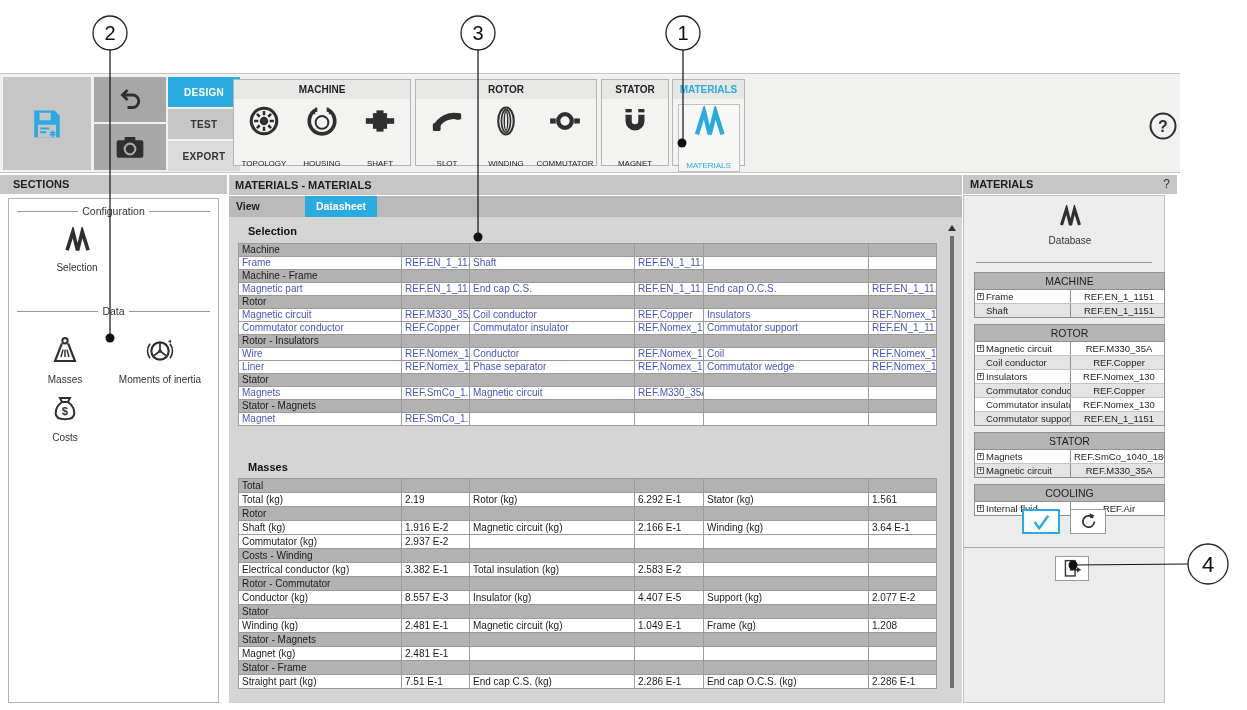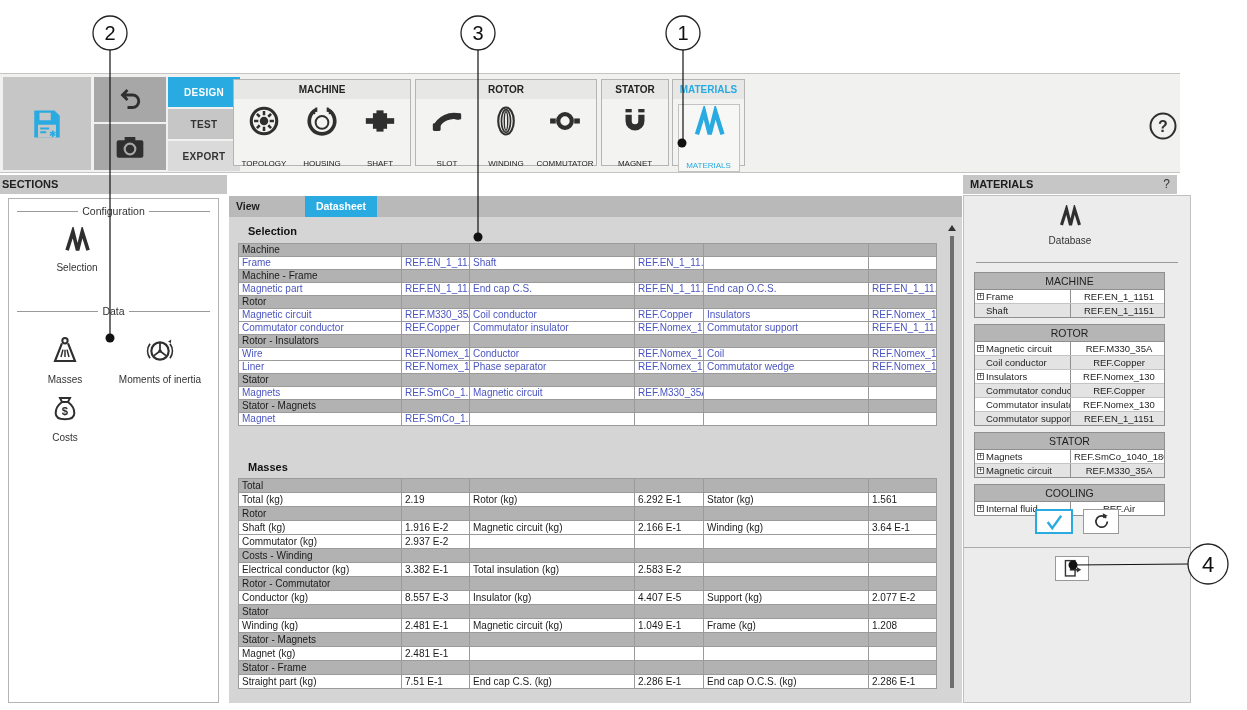--- a/index.html
+++ b/index.html
@@ -29,21 +29,21 @@
   .tgroup-body{display:flex;justify-content:space-evenly;align-items:flex-start;padding-top:5px;}
   .tool{display:flex;flex-direction:column;align-items:center;width:56px;cursor:pointer;}
   .tool svg{display:block;}
   .tool-label{font-size:8px;color:#222;margin-top:21px;white-space:nowrap;}
   .tg-materials .tool{border:1px solid #c2c2c2;background:#f7f7f6;width:60px;padding:1px 0;}
   .tg-materials .tool-label{color:#29ABE2;}
   .help-btn{position:absolute;left:1148px;top:37px;width:30px;height:30px;cursor:pointer;}
 
   
   .sections-header{position:absolute;left:0;top:175px;width:227px;height:19px;background:#c6c6c6;
-        font-size:11px;font-weight:bold;color:#222;line-height:19px;padding-left:2px;box-sizing:border-box;}
+        font-size:11px;font-weight:bold;color:#222;line-height:19px;padding-left:13px;box-sizing:border-box;}
   .sections-body{position:absolute;left:8px;top:198px;width:211px;height:505px;background:#fff;
         border:1px solid #b3b3b3;box-sizing:border-box;}
   .legend{position:absolute;left:8px;right:8px;display:flex;align-items:center;font-size:10.5px;color:#333;}
   .legend::before,.legend::after{content:"";flex:1;border-top:1px solid #999;}
   .legend span{padding:0 4px;}
   .legend.config{top:6px;}
   .legend.data{top:106px;}
   .s-item{position:absolute;text-align:center;cursor:pointer;}
   .s-item .lbl{font-size:10px;color:#333;margin-top:3px;}
   .si-selection{left:30px;top:28px;width:76px;}
@@ -73,21 +73,21 @@
   .grid tr.group td{background:#b2b2b2;color:#1b1b1b;}
   .scroll-up{position:absolute;left:719px;top:8px;width:0;height:0;border-left:4px solid transparent;
         border-right:4px solid transparent;border-bottom:6px solid #333;cursor:pointer;}
   .scroll-thumb{position:absolute;left:721px;top:19px;width:4px;height:452px;background:#6e6e6e;cursor:pointer;}
 
   
   .right-header{position:absolute;left:963px;top:175px;width:214px;height:19px;background:#c6c6c6;
         display:flex;justify-content:space-between;padding:0 7px;box-sizing:border-box;
         font-size:11px;font-weight:bold;line-height:19px;color:#1d1d1d;}
   .right-help{font-weight:normal;font-size:12px;color:#333;cursor:pointer;}
-  .right-body{position:absolute;left:963px;top:195px;width:228px;height:508px;background:#ececec;
+  .right-body{position:absolute;left:963px;top:195px;width:202px;height:508px;background:#ececec;
         border:1px solid #c0c0c0;box-sizing:border-box;}
   .db-btn{position:absolute;top:9px;left:56px;width:100px;text-align:center;cursor:pointer;}
   .db-lbl{font-size:10px;color:#333;margin-top:2px;}
   .divider{position:absolute;border-top:1px solid #999;}
   .dv1{top:66px;left:12px;right:12px;}
   .dv2{top:351px;left:0;right:0;border-top-color:#aaa;}
   .rp-stack{position:absolute;top:76px;left:10px;width:191px;}
   .rp-table{margin-bottom:6px;border:1px solid #8f8f8f;background:#fff;}
   .rp-title{height:16px;line-height:16px;text-align:center;font-size:10.5px;color:#1d1d1d;
         background:#b5b5b5;border-bottom:1px solid #8f8f8f;}
@@ -275,20 +275,21 @@
     <div class="s-item si-costs">
       <svg width="32" height="34" viewBox="0 0 24 24">
         <path d="M9.8 7.5C7 9.5 5 13 5 16c0 3 3 4.5 7 4.5s7-1.5 7-4.5c0-3-2-6.5-4.8-8.5" stroke="#2f2f2f" stroke-width="1.5" fill="none"></path>
         <path d="M9.8 7.5 8.2 4.5h7.6l-1.6 3z" stroke="#2f2f2f" stroke-width="1.4" fill="none"></path>
         <text x="12" y="17.5" text-anchor="middle" font-size="8.5" font-weight="bold" fill="#2f2f2f">$</text>
       </svg>
       <div class="lbl">Costs</div>
     </div>
   </div>
 
+  <div class="main-header">MATERIALS - MATERIALS</div>
   <div class="tabbar">
     <div class="tab-view">View</div>
     <div class="tab-datasheet">Datasheet</div>
   </div>
   <div class="main-content">
     <div class="tbl-title t1">Selection</div>
     <table class="grid grid-sel">
       <colgroup>
         <col style="width:163px">
           <col style="width:68px">

